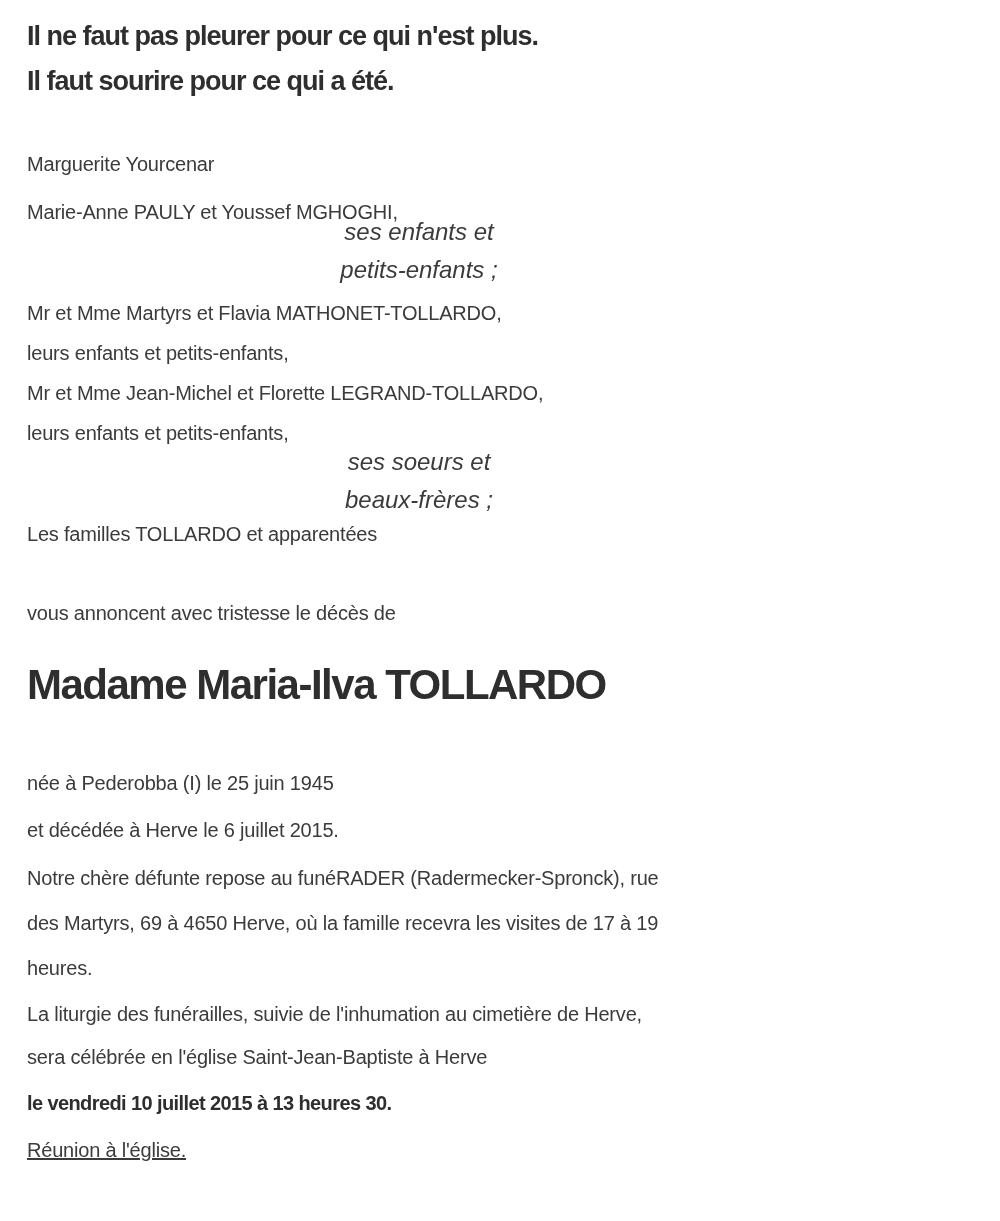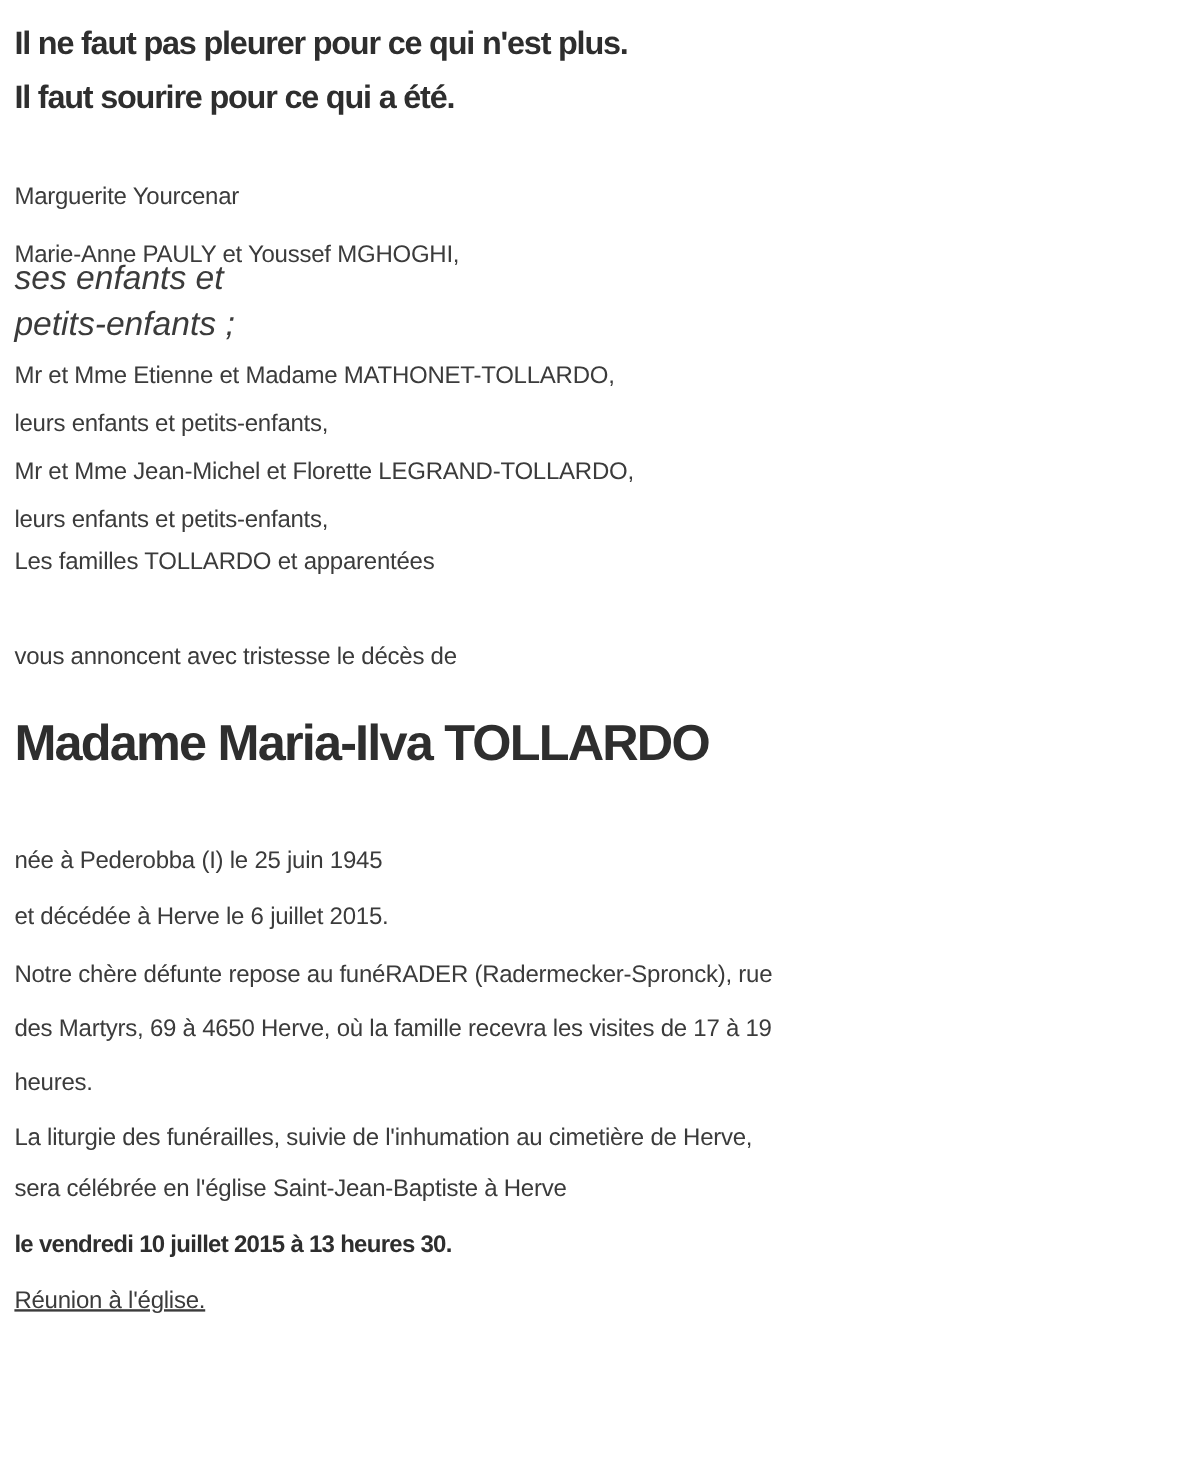--- a/index.html
+++ b/index.html
@@ -10,20 +10,21 @@
   #page {
     position: relative;
     width: 806px;
     height: 1221px;
     box-sizing: border-box;
     padding: 14px 10px 0 12px;
     background: #ffffff;
     font-family: "Liberation Sans", sans-serif;
     color: #3b3b3b;
     overflow: hidden;
+    margin-left: 15px;
   }
   .line {
     white-space: nowrap;
     font-size: 20px;
     line-height: 40px;
     letter-spacing: -0.2px;
   }
   .quote-line {
     font-weight: 700;
     font-size: 27px;
@@ -32,23 +33,23 @@
     color: #2e2e2e;
     white-space: nowrap;
   }
   .author {
     margin-top: 40px;
   }
   .family-group {
     margin-top: 8px;
   }
   .role-note {
-    text-align: left;
+    text-align: center;
     font-style: italic;
-    font-size: 28px;
+    font-size: 24px;
     line-height: 38px;
     color: #3b3b3b;
     white-space: nowrap;
   }
   .role-children {
     margin-top: -19px;
   }
   .siblings-group {
     margin-top: 4px;
   }
@@ -112,26 +113,30 @@
   <div class="family-group">
     <div class="line">Marie-Anne PAULY et Youssef MGHOGHI,</div>
   </div>
 
   <div class="role-note role-children">
     <div>ses enfants et</div>
     <div>petits-enfants ;</div>
   </div>
 
   <div class="family-group siblings-group">
-    <div class="line">Mr et Mme Etienne et Madame MATHONET-TOLLARDO,</div>
+    <div class="line">Mr et Mme Martyrs et Flavia MATHONET-TOLLARDO,</div>
     <div class="line">leurs enfants et petits-enfants,</div>
     <div class="line">Mr et Mme Jean-Michel et Florette LEGRAND-TOLLARDO,</div>
     <div class="line">leurs enfants et petits-enfants,</div>
   </div>
 
+  <div class="role-note role-siblings">
+    <div>ses soeurs et</div>
+    <div>beaux-frères ;</div>
+  </div>
 
   <div class="line families-line">Les familles TOLLARDO et apparentées</div>
 
   <div class="line announcement-line">vous annoncent avec tristesse le décès de</div>
 
   <div class="deceased-name">Madame Maria-Ilva TOLLARDO</div>
 
   <div class="line birth-line">née à Pederobba (I) le 25 juin 1945</div>
   <div class="line death-line">et décédée à Herve le 6 juillet 2015.</div>
 

